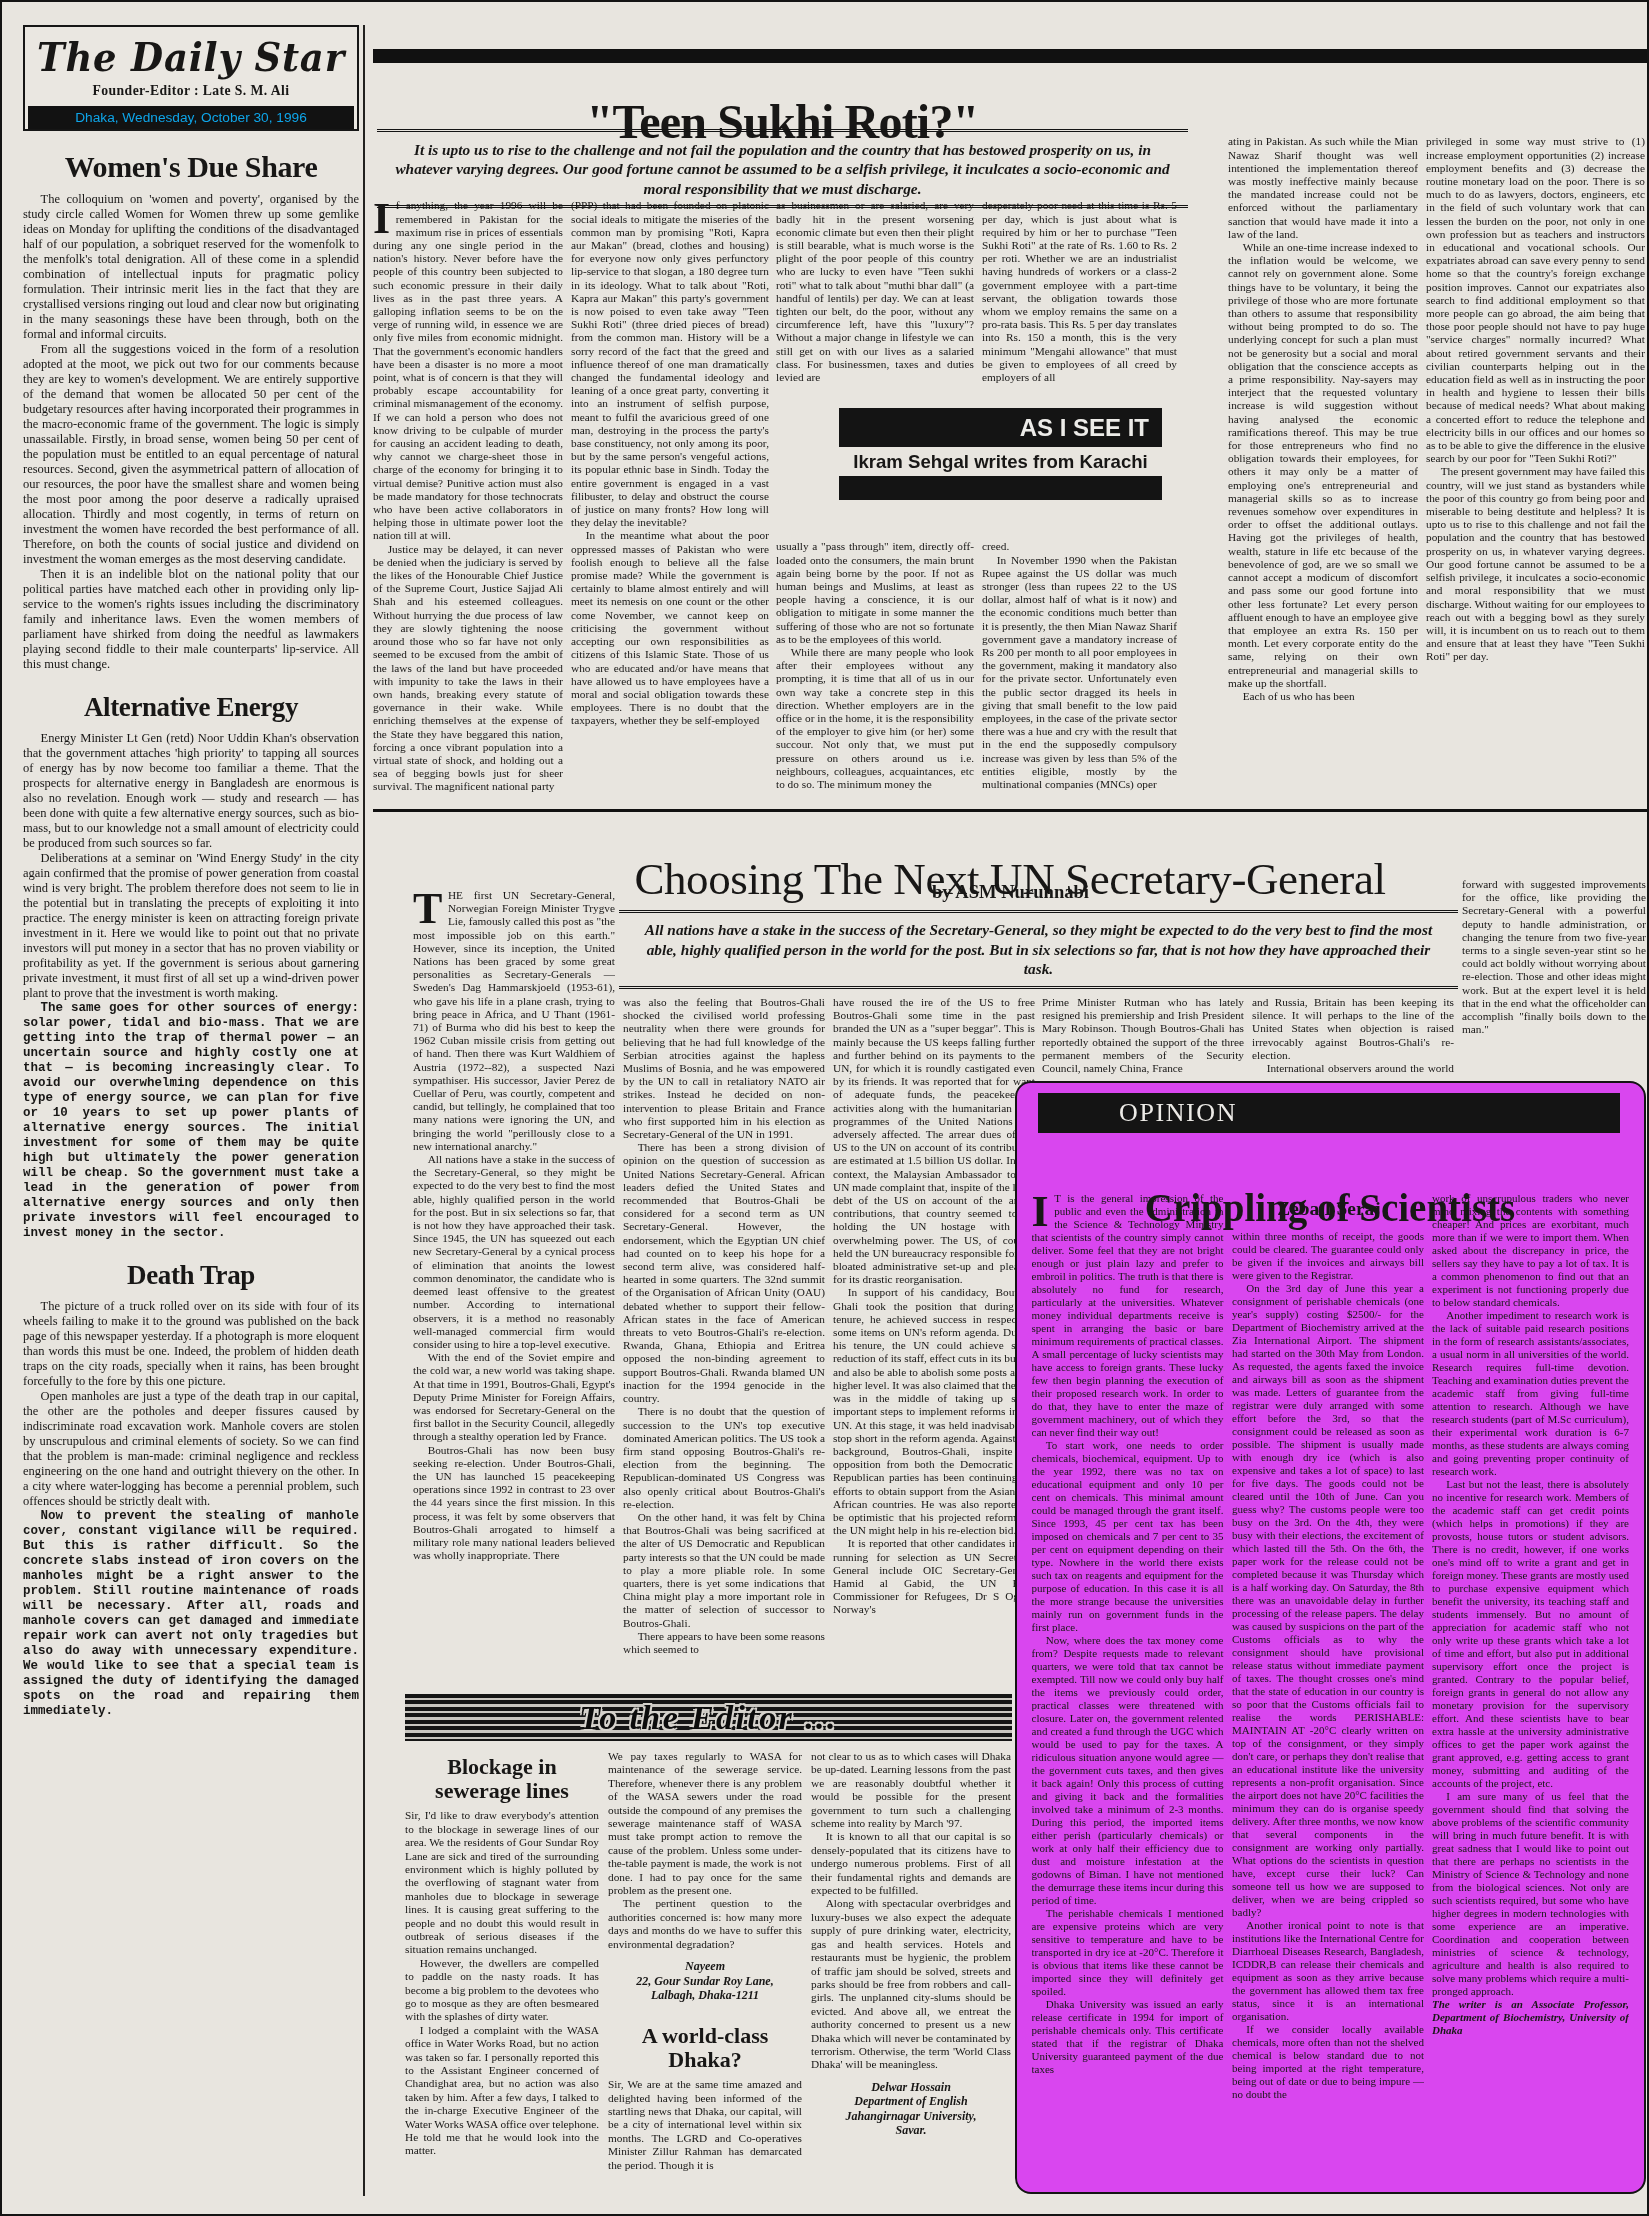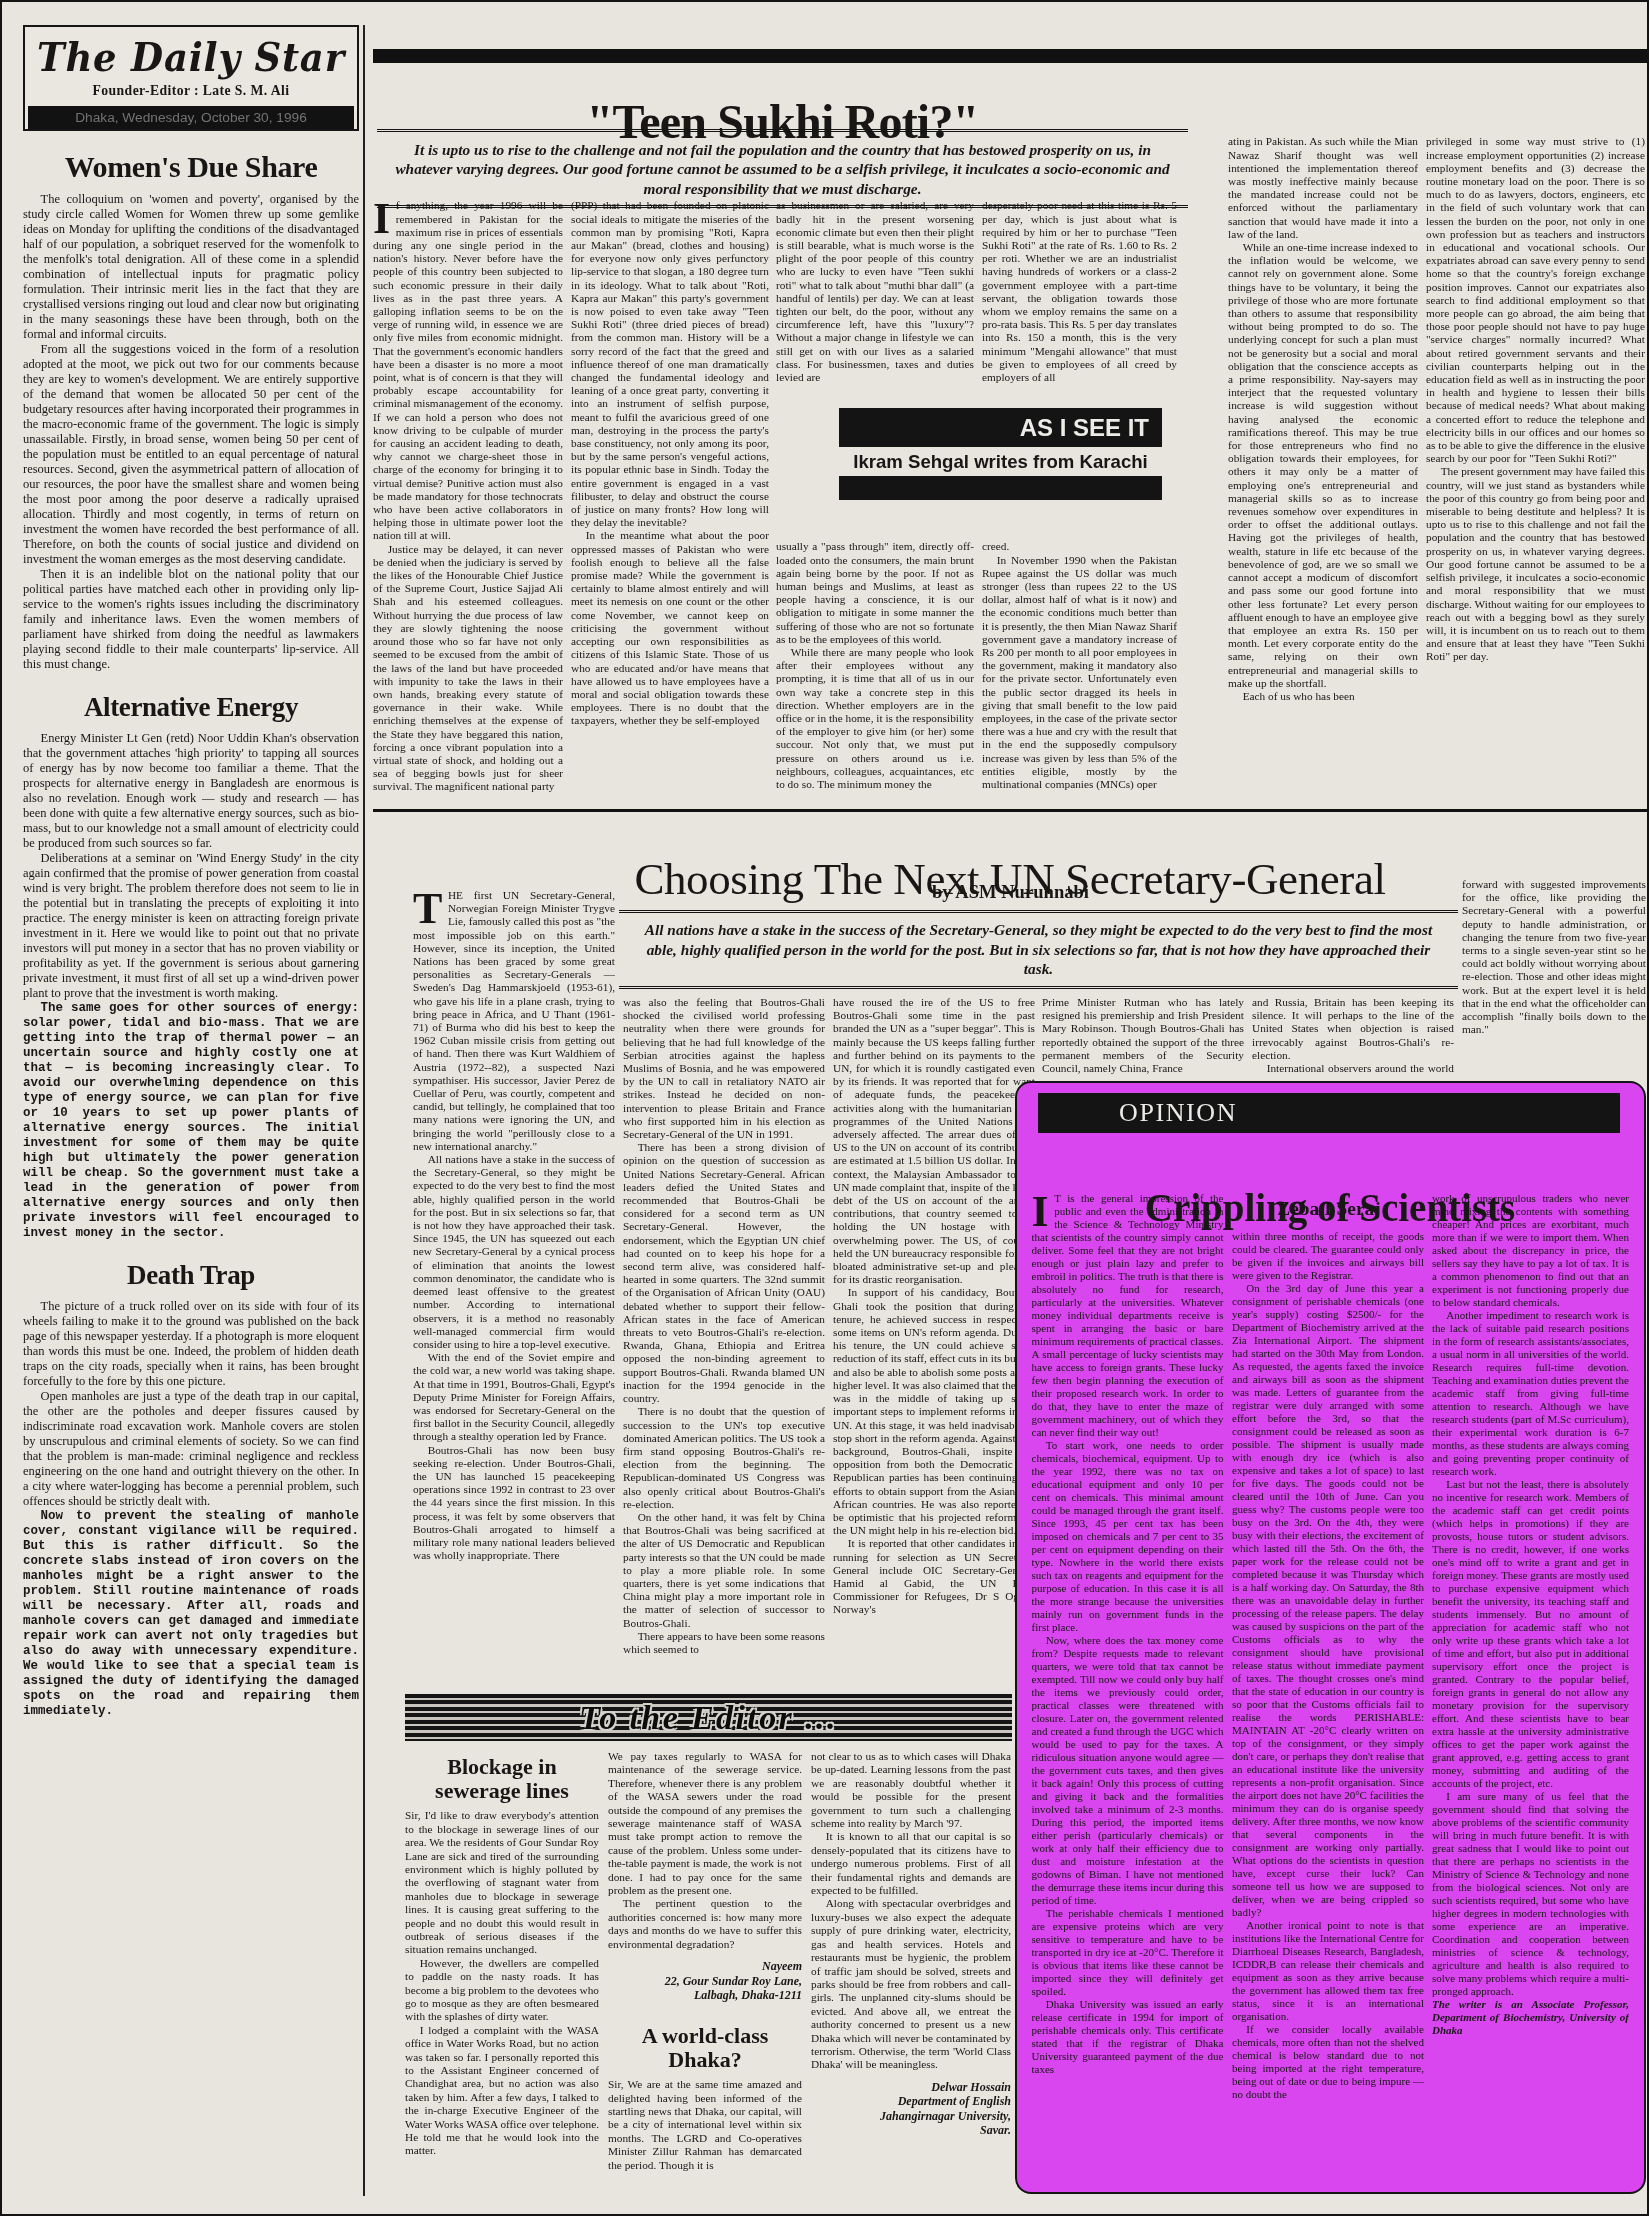--- a/index.html
+++ b/index.html
@@ -5,38 +5,38 @@
   html,body{margin:0;padding:0;background:#b9b6b0;}
   .page{position:relative;width:1649px;height:2216px;background:#e8e5df;
         font-family:"Liberation Serif",serif;color:#181716;overflow:hidden;
         border:2.4px solid #141414;box-sizing:border-box;}
   
   .leftcol{position:absolute;left:21px;top:22.6px;width:336px;height:2171px;overflow:hidden;}
   .masthead{border:2.4px solid #161616;padding:8px 4.8px 0 4.8px;text-align:center;background:#eae7e1;}
   .mast-title{font-family:"DejaVu Serif",serif;font-weight:bold;font-size:37px;letter-spacing:0.8px;
               font-style:italic;transform:scaleY(1.08);}
   .mast-founder{font-size:13.7px;font-weight:bold;margin:4.8px 0 6.5px 0;letter-spacing:0.4px;}
-  .mast-date{background:#121212;color:#737373;font-family:"Liberation Sans",sans-serif;
+  .mast-date{background:#121212;color:#0ea5e9;font-family:"Liberation Sans",sans-serif;
              font-size:13.7px;padding:4px 4px;margin:0 -1.6px;}
   .ed-title{font-weight:bold;text-align:center;font-size:30px;margin:19.4px 0 8px 0;letter-spacing:-0.4px;}
   .ed-title.small{font-size:27px;}
   .leftcol .paras p{margin:0;font-size:12.5px;line-height:15px;text-align:justify;text-indent:1.4em;}
   .leftcol .paras p:first-child{text-indent:1.4em;}
   .leftcol .paras.bold p{font-weight:bold;font-family:Liberation Mono, monospace;}
   
   .vrule{position:absolute;left:361px;top:22.6px;width:1.6px;height:2171px;background:#22211f;}
   .col{position:absolute;overflow:hidden;}
   .col .paras p{margin:0;font-size:11.3px;line-height:13.2px;text-align:justify;text-indent:1.3em;}
   .col .paras p:first-child{text-indent:0;}
   .dropcap{float:left;font-weight:bold;font-size:44px;line-height:35px;padding:1.6px 5.6px 0 0;}
   .standfirst{border-top:3.2px double #141414;border-bottom:3.2px double #141414;
               font-weight:bold;font-style:italic;font-size:15.3px;line-height:19.4px;
               text-align:center;padding:7.3px 16px;box-sizing:border-box;}
   .sig p{margin:0;font-size:12px;line-height:14.5px;font-style:italic;font-weight:bold;
-         text-align:right;text-indent:0 !important;}
+         text-align:center;text-indent:0 !important;}
   
   .teen{position:absolute;left:371px;top:27.4px;width:1274px;height:774px;}
   .teen-toprule{position:absolute;left:0;top:14.5px;width:1274px;height:11.3px;
                 border-top:3.2px solid #111;background:#111;margin-top:4.8px;}
   .teen-headline{position:absolute;left:0;top:32px;width:819px;text-align:center;
                  font-weight:bold;font-size:48px;letter-spacing:-0.8px;}
   .teen-standfirst{position:absolute;left:4px;top:100px;width:811px;}
   .asi{position:absolute;left:466px;top:379px;width:323px;height:123px;background:#e8e5df;z-index:3;}
   .asi-bar1{background:#141414;color:#ecebe8;font-family:"Liberation Sans",sans-serif;
             font-weight:bold;font-size:24px;text-align:right;padding:5.6px 13px 4.8px 0;}

